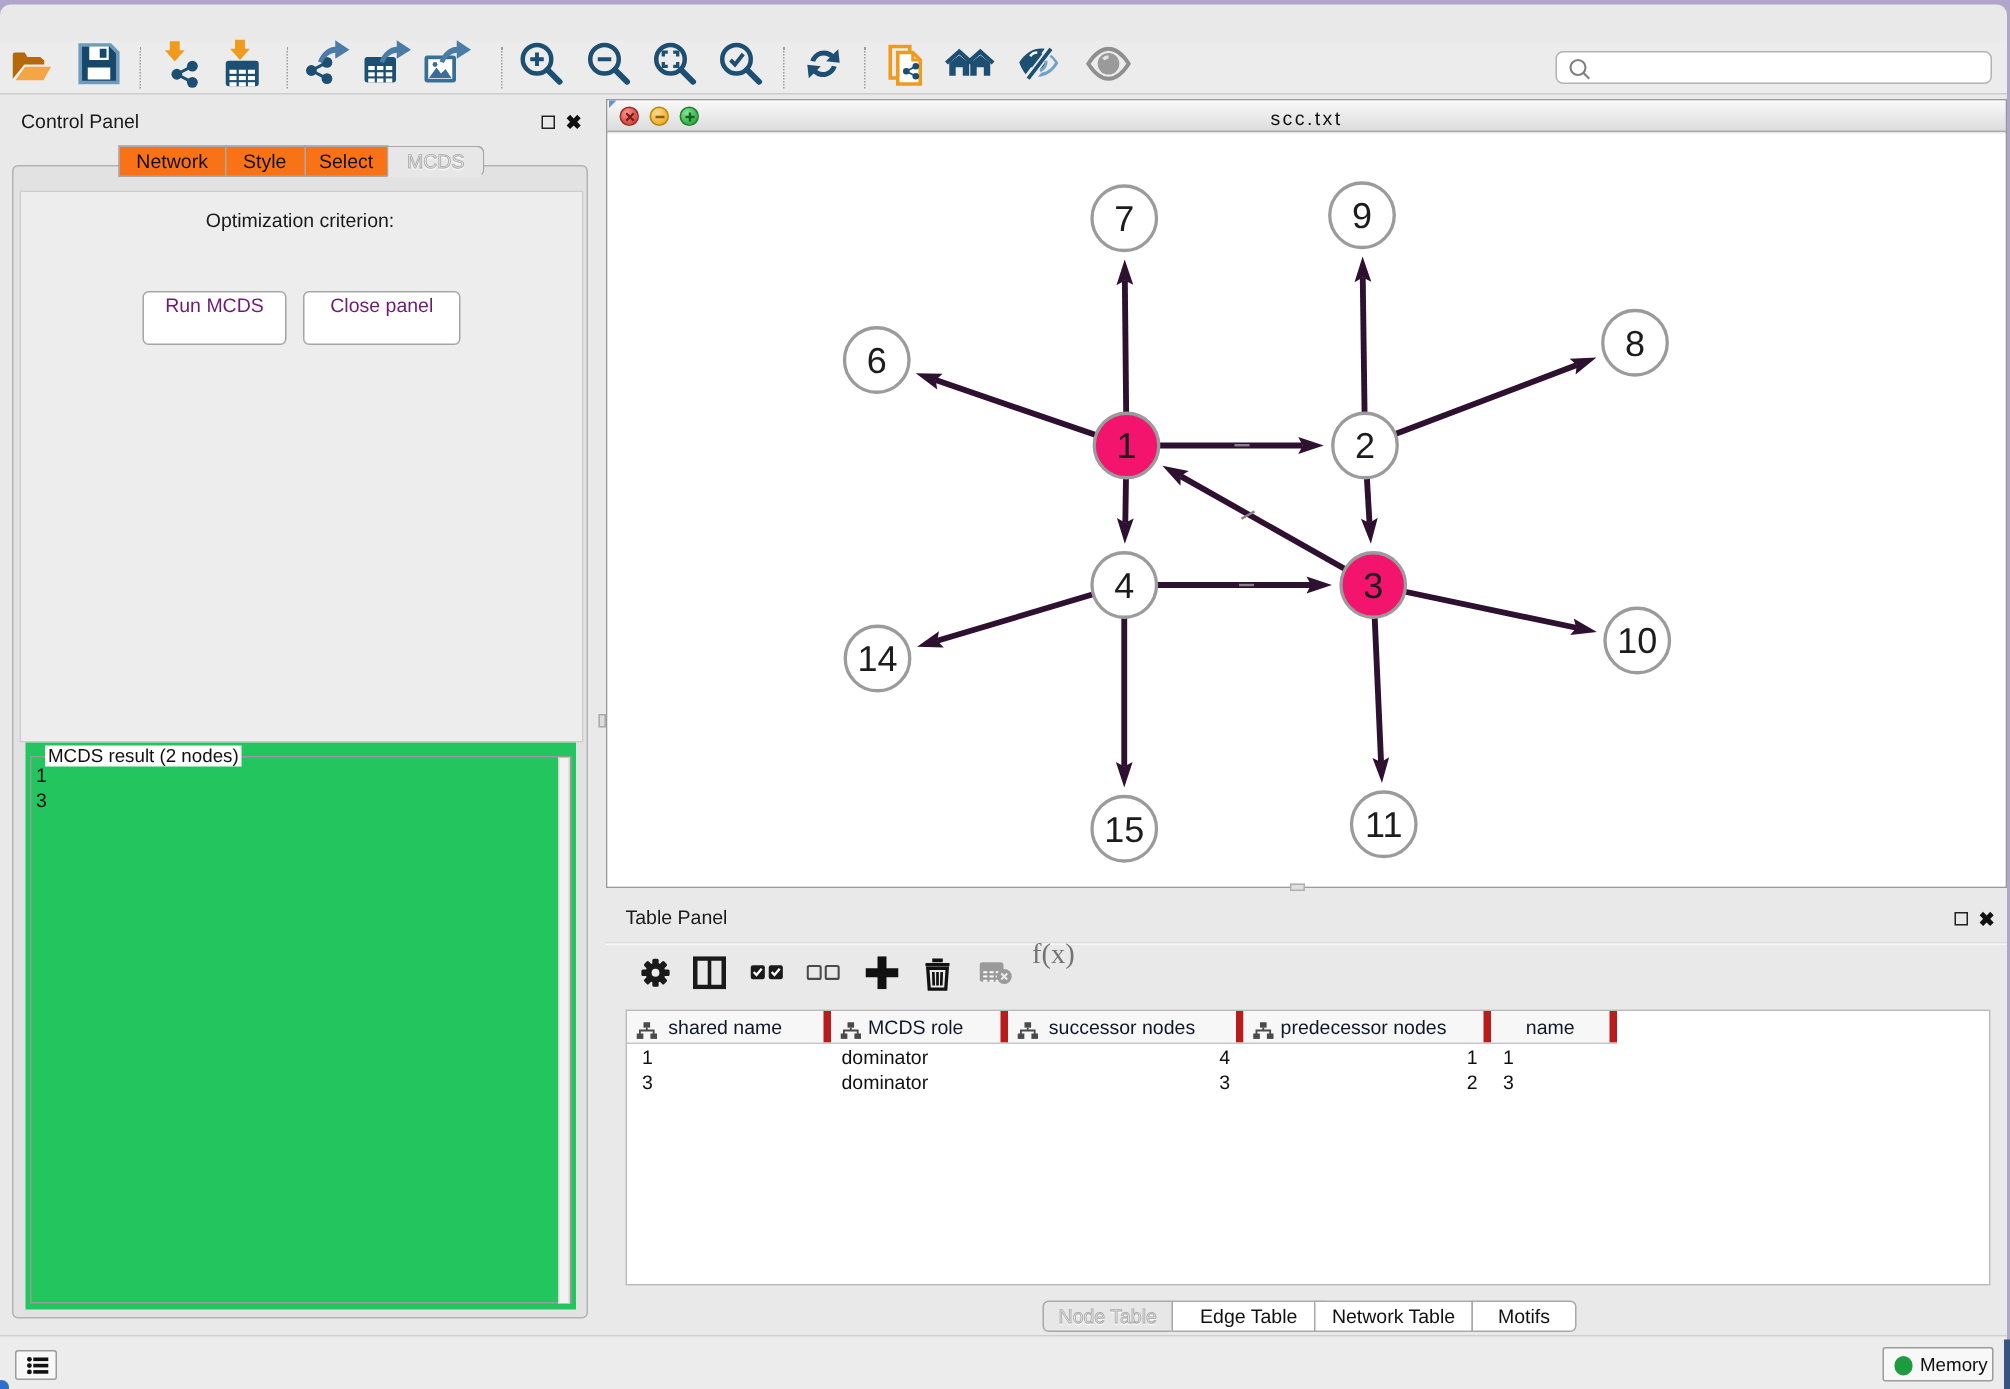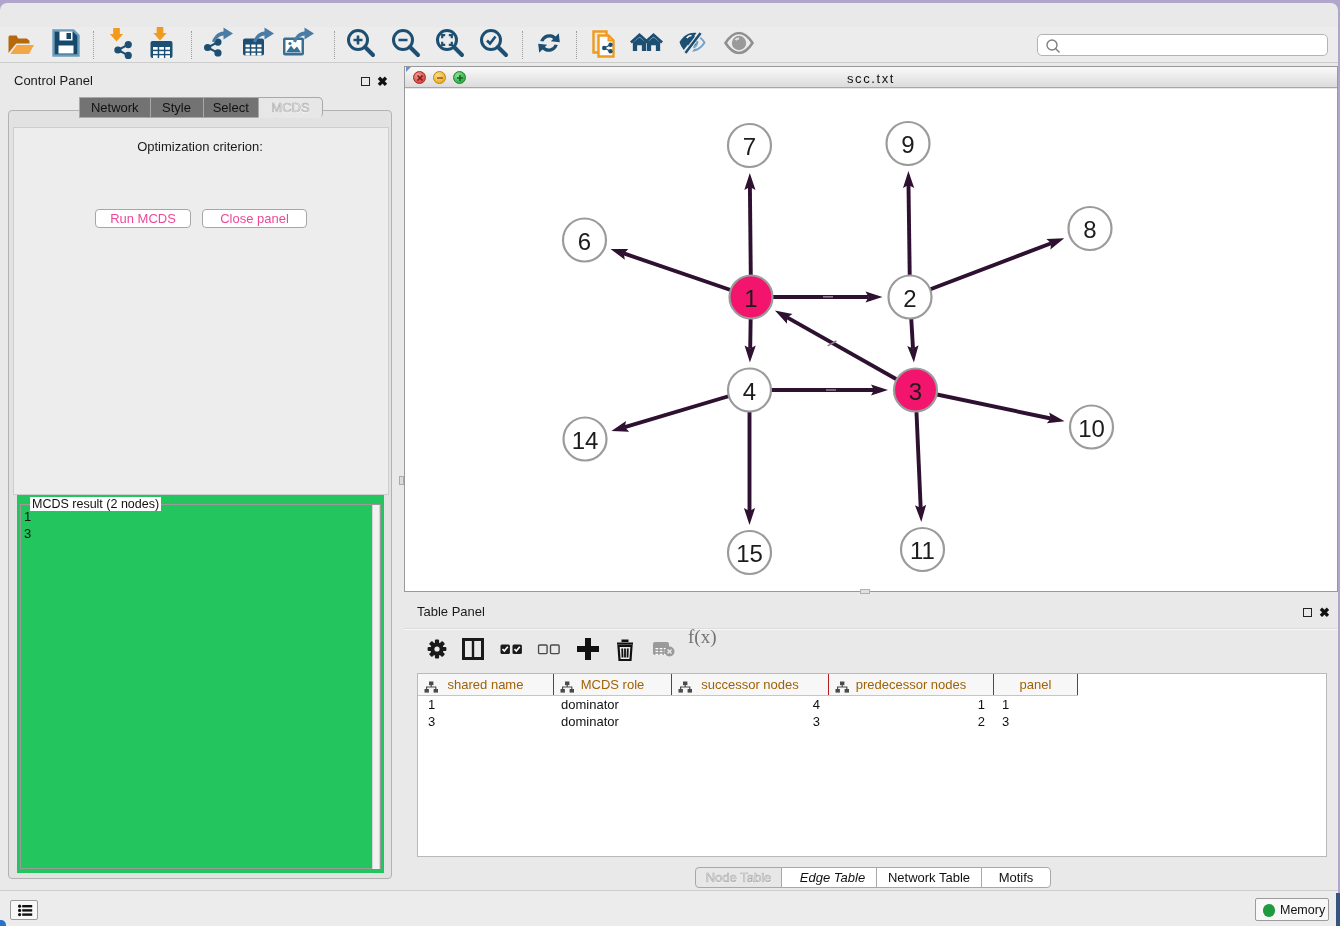--- a/index.html
+++ b/index.html
@@ -10,36 +10,36 @@
 #wtitle{position:absolute;top:4px;left:0;width:100%;text-align:center;font-size:13px;color:#a5a5a5}
 #toolbar{position:absolute;left:0;top:24px;width:100%;height:36px;background:#ececec;border-bottom:1px solid #cccccc}
 .ticon{position:absolute;top:50%;transform:translate(-50%,-50%)}
 .tdiv{position:absolute;top:4px;height:28px;width:0;border-left:1px dotted #9c9c9c}
 #search{position:absolute;left:1037px;top:7px;width:291px;height:22px;background:#fff;border:1px solid #b3b3b3;border-radius:5px}
 #main{position:absolute;left:0;top:61px;width:100%;height:862px;background:#e9e9e9}
 .hdrtxt{font-size:13px;color:#1a1a1a}
 .floatb{position:absolute;width:9px;height:9px;border:1.6px solid #222}
 .closeb{position:absolute;font-size:13px;font-weight:bold;color:#111;line-height:10px}
 #cpane{position:absolute;left:8px;top:46px;width:384px;height:769px;background:#e2e2e2;border:1px solid #b2b2b2;border-radius:4px}
-.tab{position:absolute;top:33px;height:21px;background:#737373;border:1px solid #a8a8a8;font-size:13px;color:#111;text-align:center;line-height:19px;z-index:5}
+.tab{position:absolute;top:33px;height:21px;background:#f97316;border:1px solid #a8a8a8;font-size:13px;color:#111;text-align:center;line-height:19px;z-index:5}
 #innerp{position:absolute;left:4px;top:16px;width:376px;height:368px;background:#ededed;border:1px solid #cdcdcd}
 #optlabel{position:absolute;left:0;top:28px;width:100%;text-align:center;font-size:13px;color:#1a1a1a}
 #combo{position:absolute;left:36px;top:51px;width:310px;height:19px;background:#fff;border:1px solid #a6a6a6;border-radius:4px;font-size:13px;color:#111;line-height:17px;padding-left:14px}
-.btn{position:absolute;top:98px;height:19px;background:#fff;border:1px solid #a6a6a6;border-radius:4px;font-size:13px;color:#ec4899;text-align:center;line-height:17px}
+.btn{position:absolute;top:83px;height:36px;background:#fff;border:1px solid #a6a6a6;border-radius:4px;font-size:13px;color:#701a75;text-align:center;line-height:17px}
 #resultbox{position:absolute;left:8px;top:384px;width:367px;height:378px;background:#22c55e}
 #resultborder{position:absolute;left:3px;top:9px;right:3px;bottom:4px;border:1px solid #9a9a9a}
 #resultlabel{position:absolute;left:13px;top:2px;background:#fff;padding:0 2px;font-size:12.5px;color:#111}
 #resultscroll{position:absolute;right:4px;top:10px;width:8px;bottom:4px;background:#f2f2f2;border-left:1px solid #d5d5d5;border-right:1px solid #d5d5d5}
 #netwin{position:absolute;left:404px;top:2px;width:934px;height:526px;border:1px solid #999}
 #nettitle{position:absolute;left:0;top:0;width:100%;height:21px;background:linear-gradient(#f9f9f9,#dcdcdc);border-bottom:1px solid #a8a8a8}
 .mac{position:absolute;top:4px;width:13px;height:13px;border-radius:50%}
 #netcanvas{position:absolute;left:0;top:22px;width:932px;height:502px;background:#fff}
 #tpanel{position:absolute;left:404px;top:534px;width:934px;height:292px}
 #ttable{position:absolute;left:13px;top:75px;width:910px;height:184px;background:#fff;border:1px solid #b9b9b9}
-.th{position:absolute;top:0;height:21px;border-right:1px solid #b91c1c;font-size:13px;color:#a16207;text-align:center;line-height:21px;background:#f7f7f7}
+.th{position:absolute;top:0;height:21px;border-right:5px solid #b91c1c;font-size:13px;color:#0f172a;text-align:center;line-height:21px;background:#f7f7f7}
 .td{position:absolute;font-size:13px;color:#111;height:16px;line-height:16px}
 .btab{position:absolute;top:269px;height:21px;background:#fff;border:1px solid #a8a8a8;font-size:13px;color:#111;text-align:center;line-height:19px}
 #statusbar{position:absolute;left:0;top:826px;width:100%;height:36px;background:#ececec;border-top:1px solid #cfcfcf}
 .sbtn{position:absolute;background:#f8f8f8;border:1px solid #9c9c9c;border-radius:2px}
 .engraved{color:#ededed;text-shadow:0 1px 1px #fff;-webkit-text-stroke:0.6px #ababab}
 
 </style></head><body>
 <div style="position:absolute;right:0;top:0;width:2px;height:926px;background:#b2a5cb;z-index:99"></div>
 <div id="app">
 <div id="toolbar">
@@ -357,35 +357,35 @@
                 <path d="M7.2 4 L7.2 6 M2.6 8.5 L2.6 6 L11.8 6 L11.8 8.5" stroke="#4a4a4a" stroke-width="1.2" fill="none"></path>
                 <rect x="0.5" y="8" width="4.4" height="3.6" fill="#4a4a4a"></rect>
                 <rect x="9.6" y="8" width="4.4" height="3.6" fill="#4a4a4a"></rect>
               </svg></span>successor nodes</div>
 <div class="th" style="left:411px;width:165px"><span style="position:absolute;left:6px;top:4px"><svg width="15" height="12" viewBox="0 0 15 12" style="" xmlns="http://www.w3.org/2000/svg">
                 <rect x="5" y="0.5" width="4.4" height="3.6" fill="#4a4a4a"></rect>
                 <path d="M7.2 4 L7.2 6 M2.6 8.5 L2.6 6 L11.8 6 L11.8 8.5" stroke="#4a4a4a" stroke-width="1.2" fill="none"></path>
                 <rect x="0.5" y="8" width="4.4" height="3.6" fill="#4a4a4a"></rect>
                 <rect x="9.6" y="8" width="4.4" height="3.6" fill="#4a4a4a"></rect>
               </svg></span>predecessor nodes</div>
-<div class="th" style="left:576px;width:84px">panel</div>
+<div class="th" style="left:576px;width:84px">name</div>
 <div style="position:absolute;left:0;top:21px;width:660px;height:1px;background:#c6c6c6"></div>
 <div class="td" style="left:10px;top:23.0px">1</div>
 <div class="td" style="left:143px;top:23.0px">dominator</div>
 <div class="td" style="left:254px;top:23.0px;width:148px;text-align:right">4</div>
 <div class="td" style="left:411px;top:23.0px;width:156px;text-align:right">1</div>
 <div class="td" style="left:584px;top:23.0px">1</div>
 <div class="td" style="left:10px;top:39.5px">3</div>
 <div class="td" style="left:143px;top:39.5px">dominator</div>
 <div class="td" style="left:254px;top:39.5px;width:148px;text-align:right">3</div>
 <div class="td" style="left:411px;top:39.5px;width:156px;text-align:right">2</div>
 <div class="td" style="left:584px;top:39.5px">3</div>
 </div>
 <div class="btab engraved" style="left:291px;width:87px;background:#e7e7e7;border-radius:4px 0 0 4px;">Node Table</div>
-<div class="btab" style="left:377px;width:103px;font-style:italic;">Edge Table</div>
+<div class="btab" style="left:377px;width:103px;">Edge Table</div>
 <div class="btab" style="left:472px;width:106px;">Network Table</div>
 <div class="btab" style="left:577px;width:70px;border-radius:0 4px 4px 0;">Motifs</div>
 </div>
 <div id="statusbar">
 <div class="sbtn" style="left:10px;top:9px;width:28px;height:20px">
           <svg width="15" height="13" viewBox="0 0 15 13" style="position:absolute;left:6.5px;top:3px" xmlns="http://www.w3.org/2000/svg">
             <circle cx="1.6" cy="2.2" r="1.6" fill="#111"></circle>
             <rect x="4.2" y="1" width="10" height="2.4" fill="#111"></rect>
             <circle cx="1.6" cy="6.4" r="1.6" fill="#111"></circle>
             <rect x="4.2" y="5.2" width="10" height="2.4" fill="#111"></rect>

